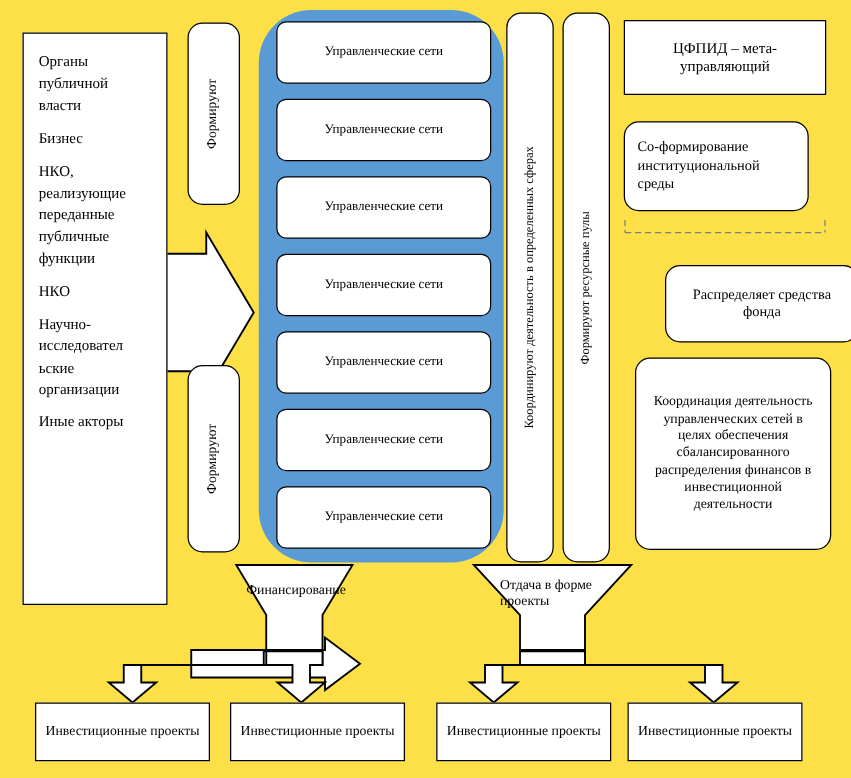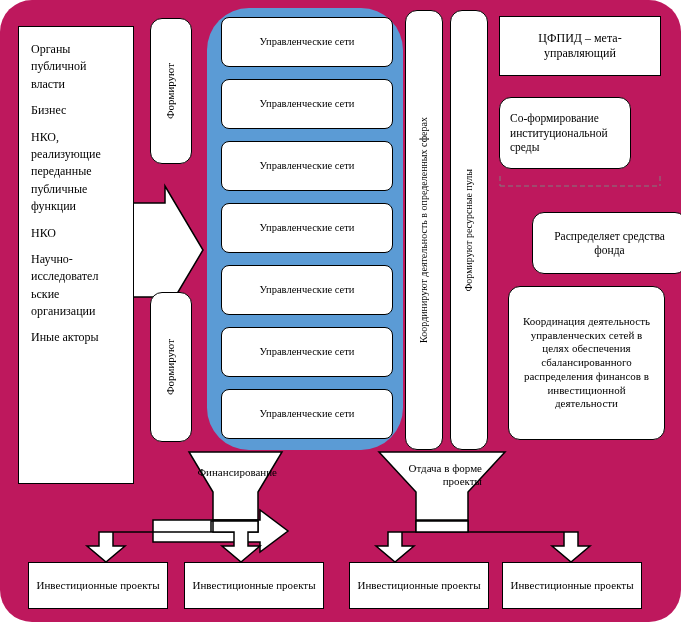--- a/index.html
+++ b/index.html
@@ -8,22 +8,21 @@
     background: #ffffff;
   }
   body {
     font-family: "Liberation Serif", serif;
   }
   #canvas {
     position: relative;
     width: 681px;
     height: 622px;
     overflow: hidden;
-    background: #be185d;
-    border-radius: 32px;
+    background: #fde047;
   }
   .box {
     position: absolute;
     box-sizing: border-box;
     border: 1.5px solid #000000;
     background: #ffffff;
     display: flex;
     align-items: center;
     justify-content: center;
     text-align: center;
@@ -68,21 +67,21 @@
     left: 0;
     top: 0;
     width: 681px;
     height: 622px;
     pointer-events: none;
   }
   .lbl {
     position: absolute;
     font-size: 11px;
     line-height: 1.2;
-    text-align: right;
+    text-align: left;
     color: #000;
   }
 </style>
 </head>
 <body>
 
 <div id="canvas">
 
   <div class="blue-panel" style="left:207px; top:8px; width:196px; height:442px;"></div>
 
@@ -186,21 +185,21 @@
     <span class="vert-label" style="font-size:10px;">Координируют деятельность в определенных сферах</span>
   </div>
   <div class="box rounded" style="left:450px; top:10px; width:38px; height:440px;">
     <span class="vert-label" style="font-size:10px;">Формируют ресурсные пулы</span>
   </div>
 
   <div class="box" style="left:499px; top:16px; width:162px; height:60px; padding:16px 8px; font-size:12px;">
     <span>ЦФПИД – мета-управляющий</span>
   </div>
 
-  <div class="box rounded" style="left:499px; top:97px; width:132px; height:72px; padding:2px 10px; justify-content:flex-start; text-align:left; font-size:11.5px;">
+  <div class="box rounded" style="left:499px; top:97px; width:148px; height:72px; padding:2px 10px; justify-content:flex-start; text-align:left; font-size:11.5px;">
     <span>Со-формирование институциональной среды</span>
   </div>
 
   <div class="box rounded" style="left:532px; top:212px; width:155px; height:62px; padding:4px 10px; font-size:11.5px;">
     <span>Распределяет средства фонда</span>
   </div>
 
   <div class="box rounded" style="left:508px; top:286px; width:157px; height:154px; padding:6px 10px; font-size:11px;">
     <span>Координация деятельность управленческих сетей в целях обеспечения сбалансированного распределения финансов в инвестиционной деятельности</span>
   </div>

